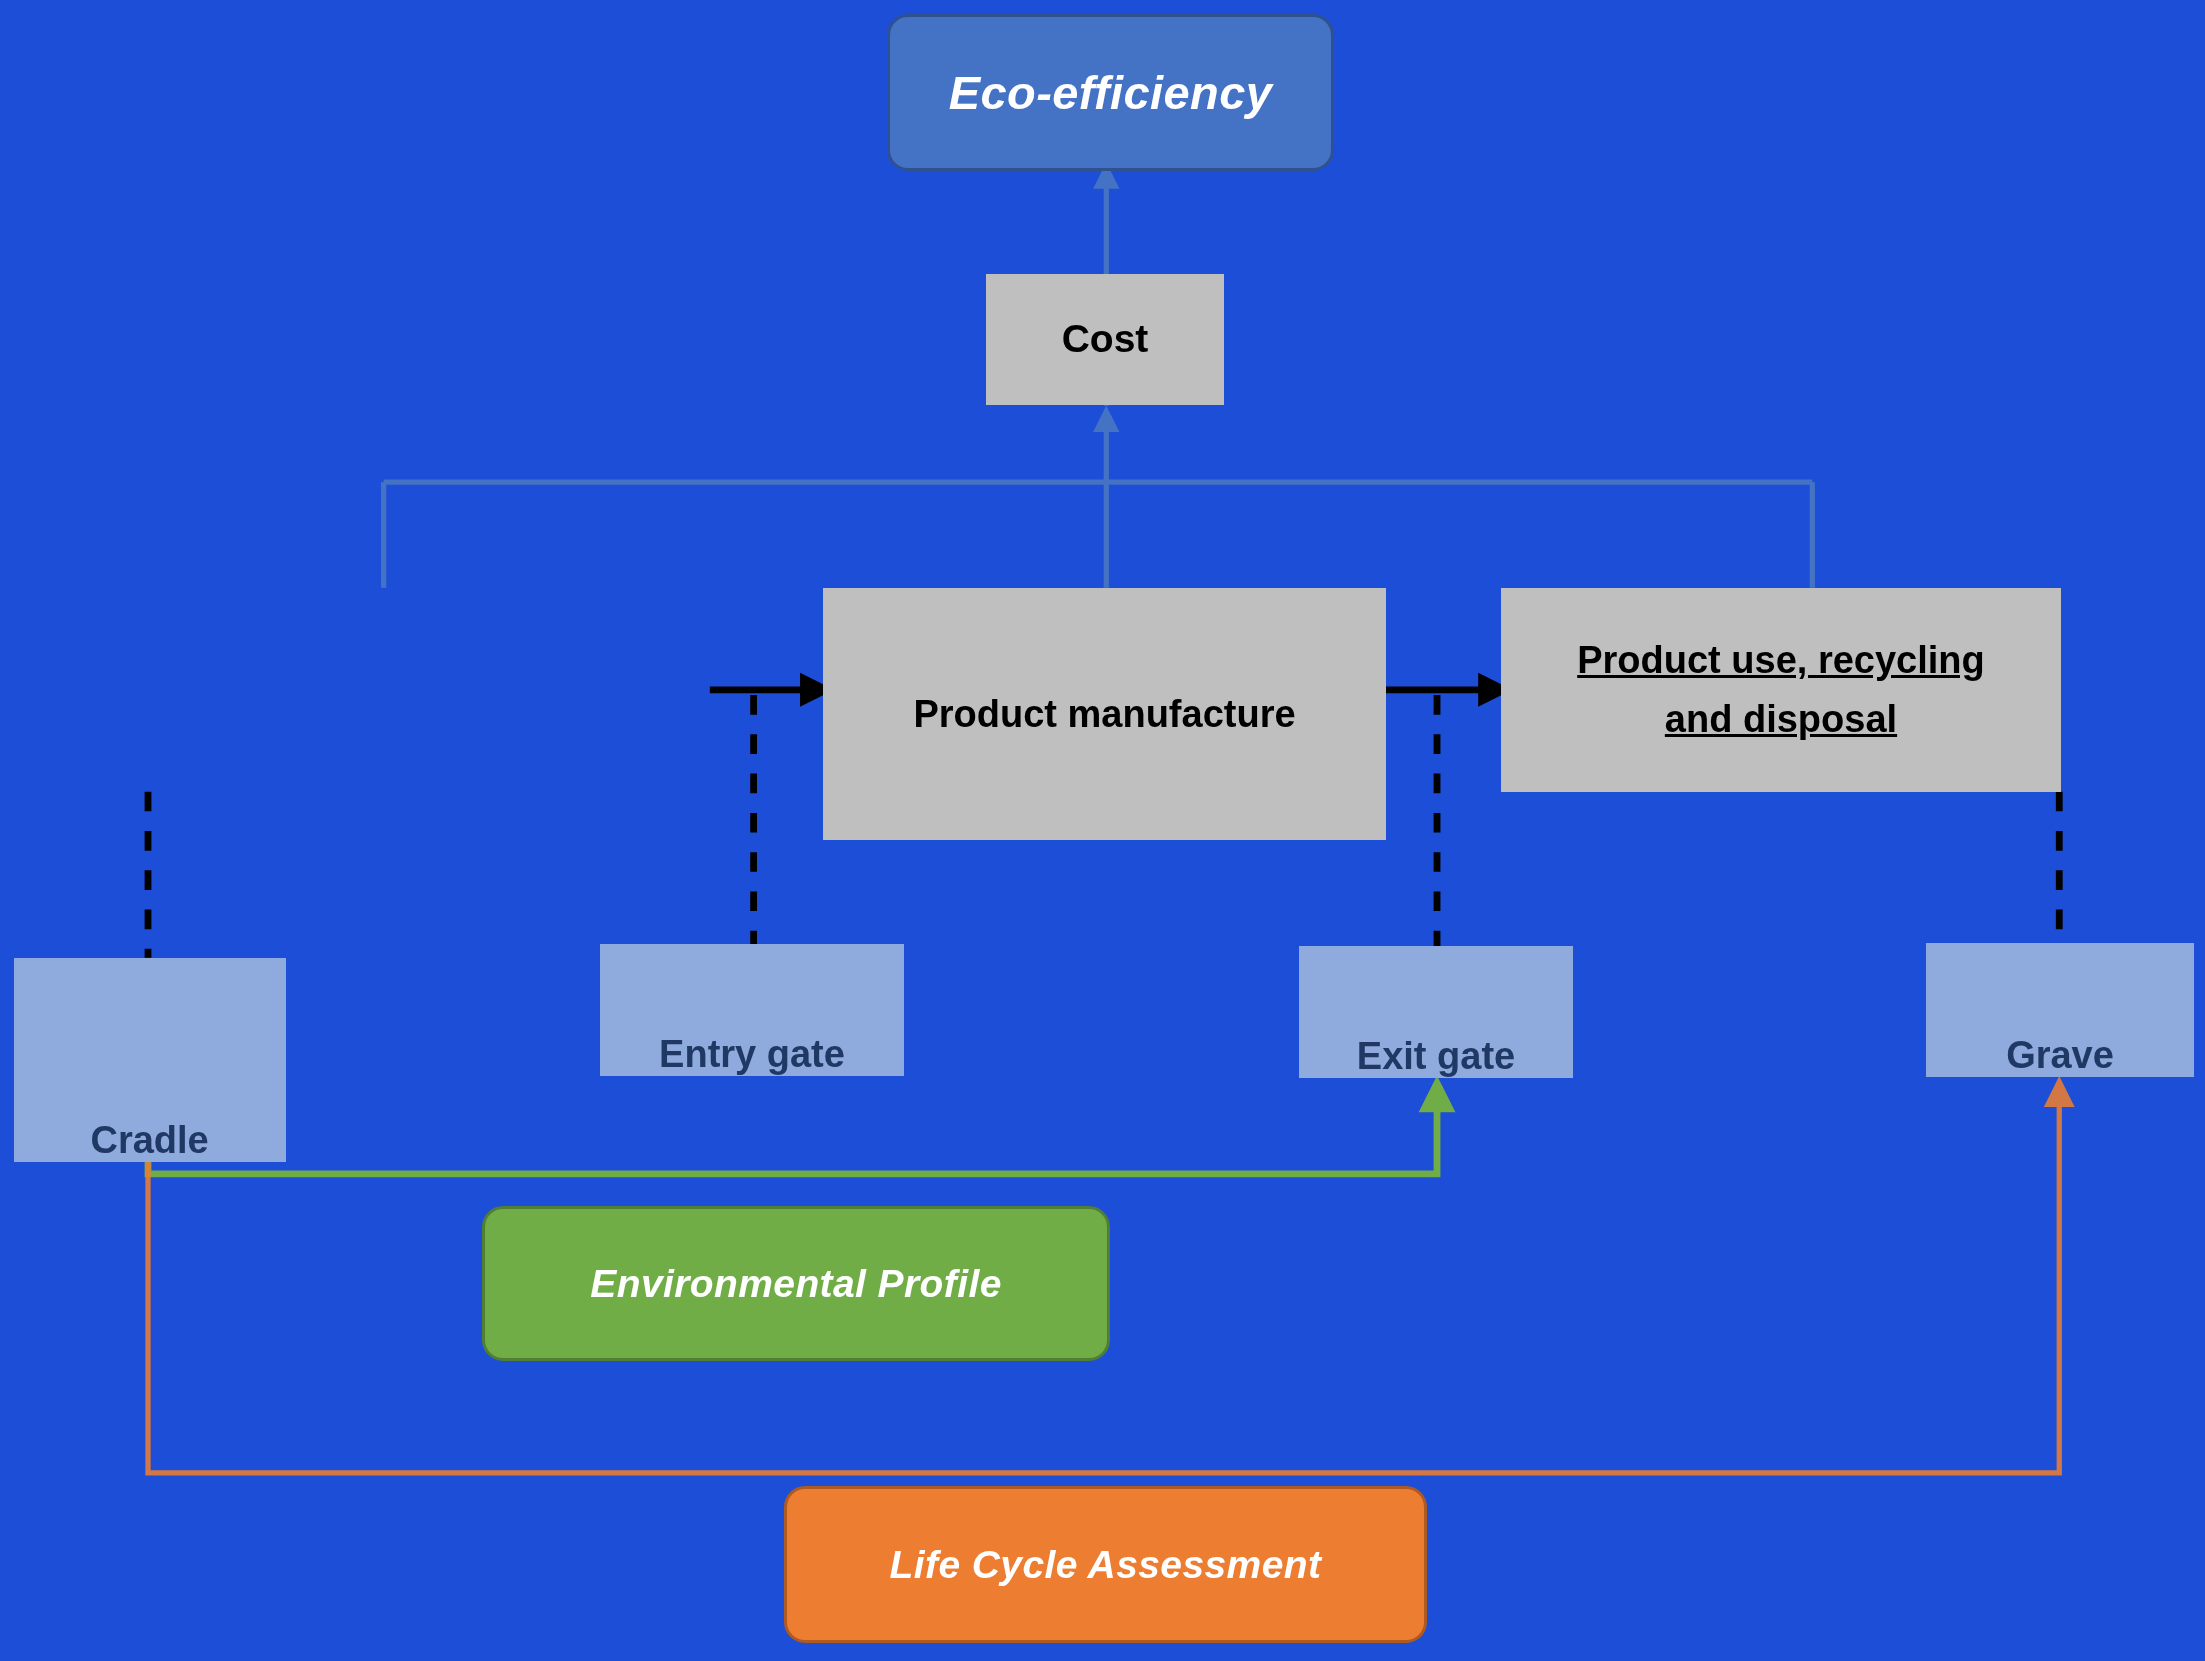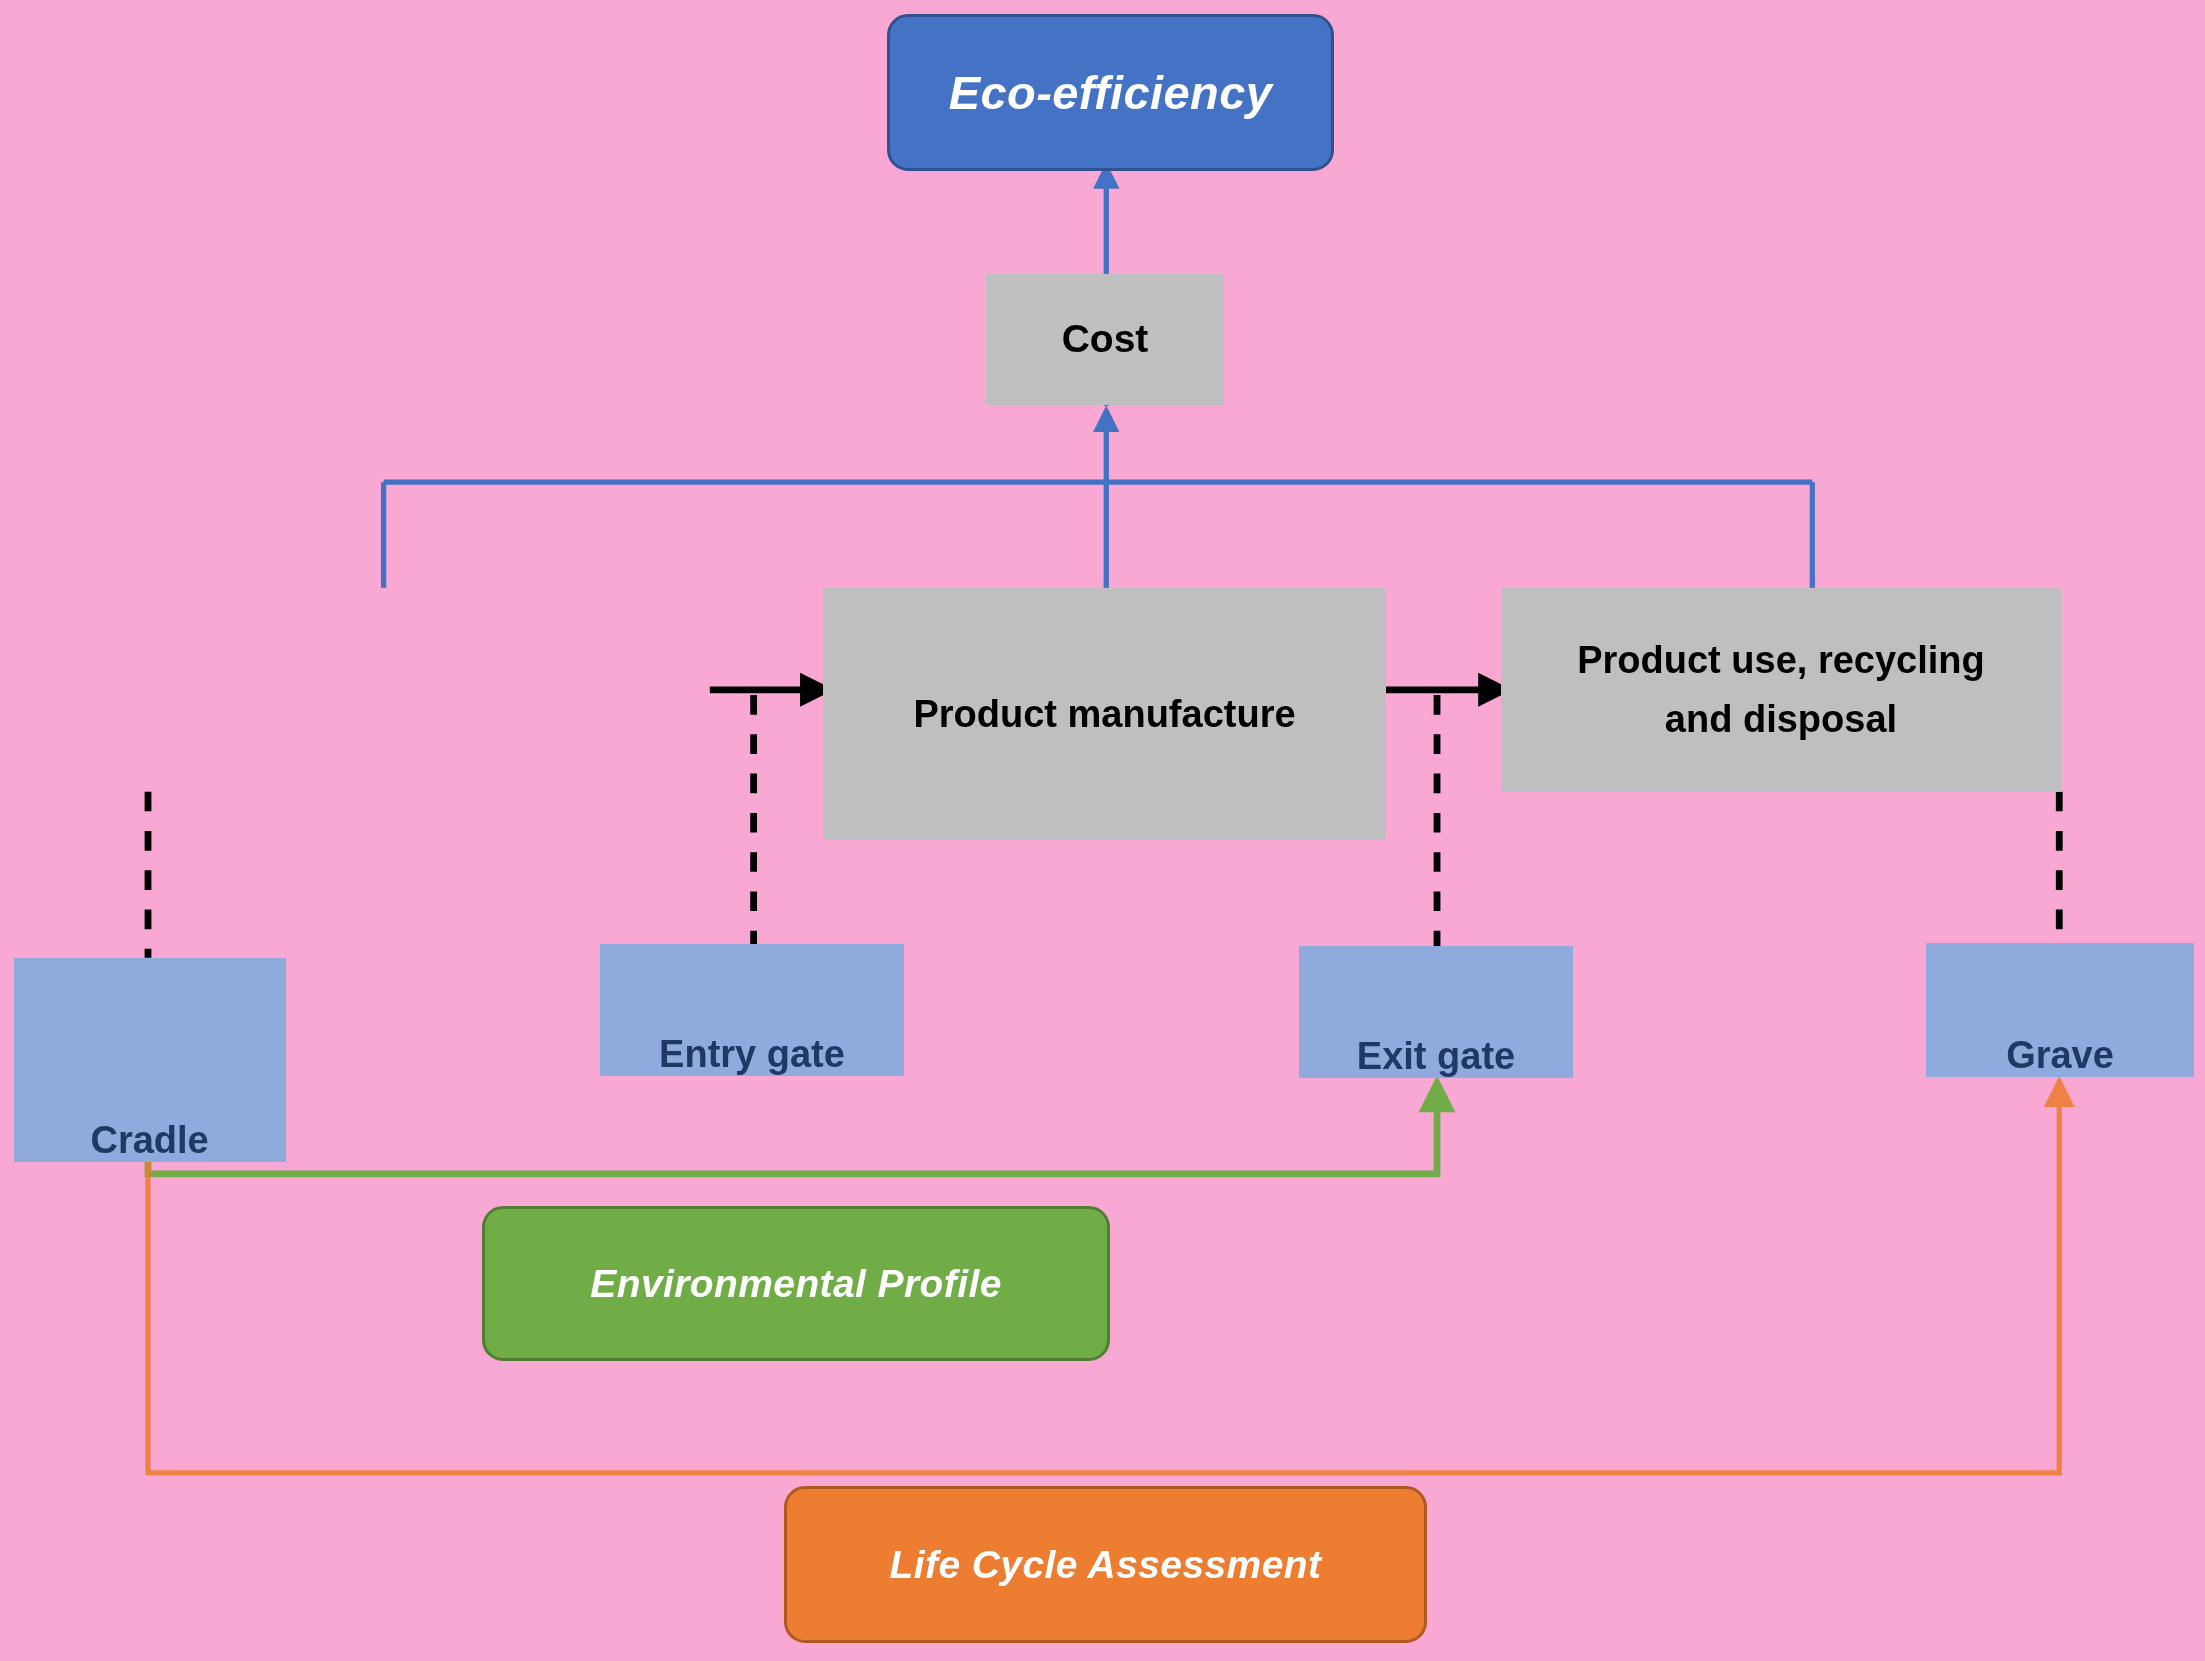--- a/index.html
+++ b/index.html
@@ -7,21 +7,21 @@
     padding: 0;
     background: #ffffff;
   }
   body {
     font-family: "Liberation Sans", sans-serif;
   }
   #canvas {
     position: relative;
     width: 2205px;
     height: 1662px;
-    background: #f9a8d4;
+    background: #1d4ed8;
     overflow: hidden;
   }
   #wires {
     position: absolute;
     left: 0; top: 0;
     width: 2205px;
     height: 1662px;
     pointer-events: none;
   }
   .node {
@@ -127,21 +127,21 @@
 
   <div class="node gray cost" style="left:986px; top:274px; width:238px; height:131px;">
     <span class="txt">Cost</span>
   </div>
 
 
   <div class="node gray" style="left:823px; top:588px; width:563px; height:252px;">
     <span class="txt">Product manufacture</span>
   </div>
 
-  <div class="node gray" style="left:1501px; top:588px; width:560px; height:204px;">
+  <div class="node gray" style="left:1501px; top:588px; width:560px; height:204px;text-decoration:underline;">
     <span class="txt">Product use, recycling<br>and disposal</span>
   </div>
 
   <div class="node gate" style="left:13.6px; top:958px; width:272px; height:204px;">
     <span class="txt">Cradle</span>
   </div>
 
   <div class="node gate" style="left:600px; top:944px; width:304px; height:132px;">
     <span class="txt">Entry gate</span>
   </div>

